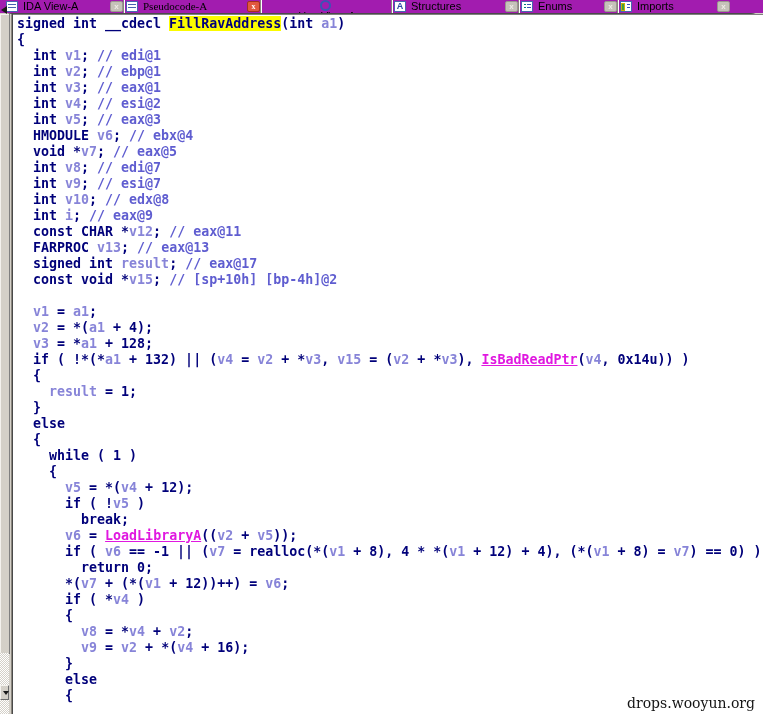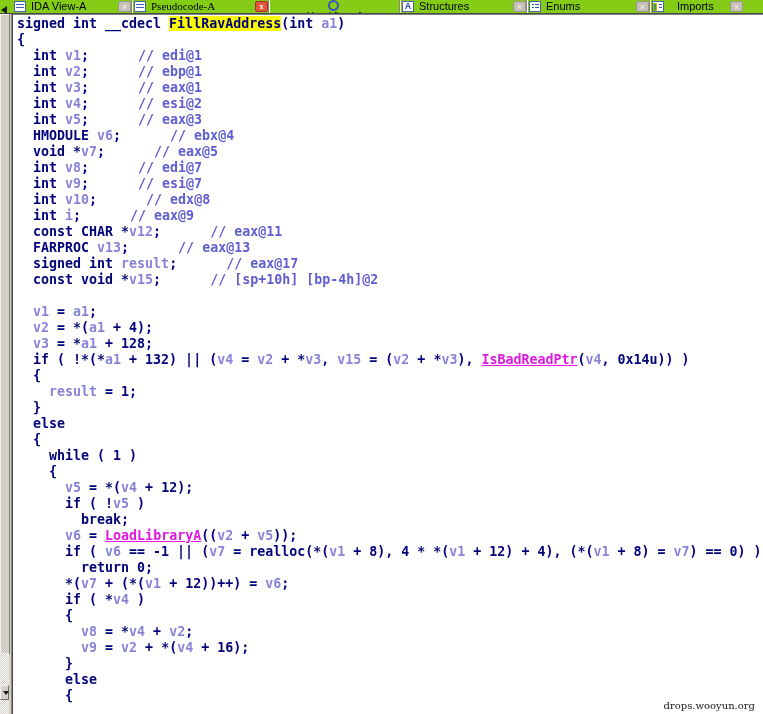--- a/index.html
+++ b/index.html
@@ -1,21 +1,21 @@
 <!DOCTYPE html>
 <html style="--keyword: #00007a; --variable: #8784d8; --comment: #5f5dd0; --import-func: #e018e0; --highlight-bg: #fbfb00; --tab-bg: #d4d0c8; --code-bg: #ffffff; --active-close: #e2573f;"><head>
 <meta charset="utf-8">
 <style>
   html,body{margin:0;padding:0;background:#d4d0c8;}
   #screen{position:relative;width:763px;height:714px;overflow:hidden;background:#d4d0c8;
           font-family:"Liberation Sans",sans-serif;}
 
   
-  #tabbar{position:absolute;left:0;top:0;width:763px;height:13px;background:#84cc16;
-          display:flex;align-items:flex-end;padding-left:14px;box-sizing:border-box;overflow:hidden;}
+  #tabbar{position:absolute;left:0;top:0;width:763px;height:13px;background:#a21caf;
+          display:flex;align-items:flex-end;padding-left:6px;box-sizing:border-box;overflow:hidden;}
   .tab{display:flex;align-items:center;height:13px;box-sizing:border-box;flex:0 0 auto;}
   .tab-icon{width:12px;height:11px;margin-right:5px;flex:0 0 auto;position:relative;box-sizing:border-box;}
   .tab-label{font-size:11px;color:#000;white-space:nowrap;flex:1 1 auto;transform:translateY(-1px);}
   .tab-close{width:13px;height:11px;margin-left:6px;flex:0 0 auto;background:#c6c2ba;
              border:1px solid #9a968e;border-radius:2px;color:#efece6;font-size:8px;line-height:9px;
              text-align:center;box-sizing:border-box;font-weight:bold;}
   .tab.active .tab-close{background:#e2573f;border-color:#a03020;color:#fff;}
   .tab-sep{width:3px;height:13px;flex:0 0 auto;background:linear-gradient(to right,#8a867e 1px,#ffffff 1px 2px,transparent 2px);}
 
   
@@ -34,21 +34,21 @@
   .ic-imports{background:#fff;border:1px solid #4a63b0;}
   .ic-imports:before{content:"";position:absolute;left:0px;top:1px;width:4px;height:8px;background:#3f9e3f;border:1px solid #c8b400;box-sizing:border-box;}
   .ic-imports:after{content:"";position:absolute;left:6px;right:1px;top:2px;height:6px;
      background:repeating-linear-gradient(to bottom,#3a55b5 0 1px,transparent 1px 3px);}
 
   
   #splitter-arrow{position:absolute;left:1px;top:6px;width:0;height:0;z-index:5;
      border-top:4px solid transparent;border-bottom:4px solid transparent;border-right:6px solid #1a1a1a;}
 
   
-  #main{position:absolute;left:0;top:13px;width:763px;height:701px;border-top:1px solid #4a4a4a;box-sizing:border-box;}
+  #main{position:absolute;left:0;top:13px;width:763px;height:701px;border-top:1px solid #4a4a4a;box-sizing:border-box;border-radius:12px;}
 
   
   #left-strip{position:absolute;left:0;top:0;width:11px;height:700px;background:#d4d0c8;}
   #sb-thumb{position:absolute;left:0;top:0;width:9px;height:639px;background:#d4d0c8;
      border-right:1px solid #808080;border-bottom:1px solid #6e6e6e;box-shadow:inset 1px 1px 0 #f4f2ee;}
   #sb-track{position:absolute;left:0;top:639px;width:9px;height:61px;
      background:repeating-conic-gradient(#ffffff 0 25%,#d4d0c8 0 50%) 0 0/2px 2px;}
   #sb-btn{position:absolute;left:0;top:671px;width:9px;height:15px;background:#d4d0c8;
      border:1px solid #6e6e6e;border-left-color:#f4f2ee;border-top-color:#f4f2ee;box-sizing:border-box;}
   #sb-btn .arr{position:absolute;left:2px;top:5px;width:0;height:0;
@@ -57,26 +57,26 @@
      background:linear-gradient(to right,#8a867e 1px,#4a4a4a 1px);}
 
   
   #code-pane{position:absolute;left:13px;top:0;width:750px;height:700px;background:var(--code-bg,#fff);
      border-top:1px solid #808080;box-sizing:border-box;overflow:hidden;}
   #code{padding:1px 0 0 4px;font-family:"DejaVu Sans Mono","Liberation Mono",monospace;
      font-size:13.3px;font-weight:bold;line-height:16px;white-space:pre;}
   .code-line{height:16px;}
   .tk-k{color:var(--keyword);}
   .tk-v{color:var(--variable);}
-  .tk-c{color:var(--comment);margin-left:41px;}
+  .tk-c{color:var(--comment);}
   .tk-m{color:var(--import-func);text-decoration:underline;}
   .tk-h{color:var(--keyword);background:var(--highlight-bg);}
 
   #watermark{position:absolute;right:8px;bottom:3px;font-family:"DejaVu Serif","Liberation Serif",serif;
-     font-size:10px;color:#141414;}
+     font-size:14px;color:#141414;}
 </style>
 </head>
 <body>
 
 <div id="screen">
   <div id="splitter-arrow"></div>
 
   <div id="tabbar">
       <div class="tab" style="width: 117px;">
         <span class="tab-icon ic-doc"></span>
@@ -95,27 +95,27 @@
         <span class="tab-label">Hex View-A</span>
         <span class="tab-close">x</span>
       </div>
       <div class="tab-sep"></div>
       <div class="tab" style="width: 124px;">
         <span class="tab-icon ic-struct">A</span>
         <span class="tab-label">Structures</span>
         <span class="tab-close">x</span>
       </div>
       <div class="tab-sep"></div>
-      <div class="tab" style="width: 120px;">
+      <div class="tab" style="width: 96px;">
         <span class="tab-icon ic-enum"></span>
         <span class="tab-label">Enums</span>
         <span class="tab-close">x</span>
       </div>
       <div class="tab-sep"></div>
-      <div class="tab" style="width: 91px; gap: 8px;">
+      <div class="tab" style="width: 110px;">
         <span class="tab-icon ic-imports"></span>
         <span class="tab-label">Imports</span>
         <span class="tab-close">x</span>
       </div>
     </div>
 
   <div id="main">
     <div id="left-strip">
       <div id="sb-thumb"></div>
       <div id="sb-track"></div>

